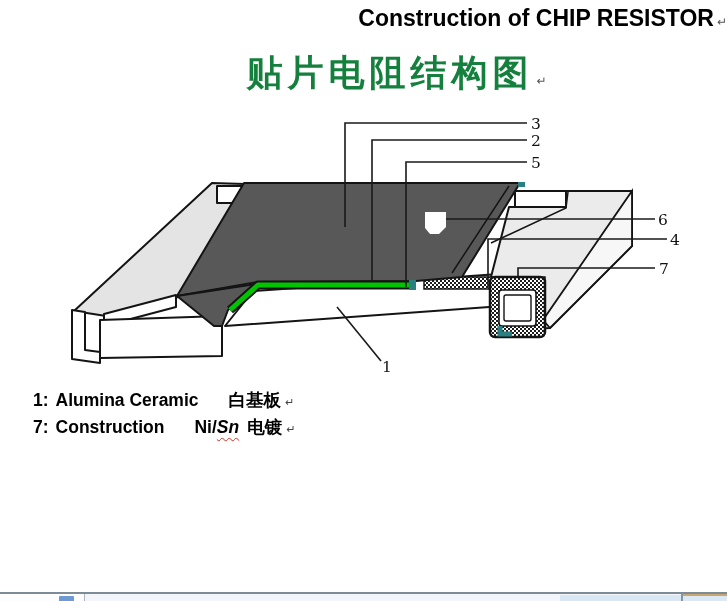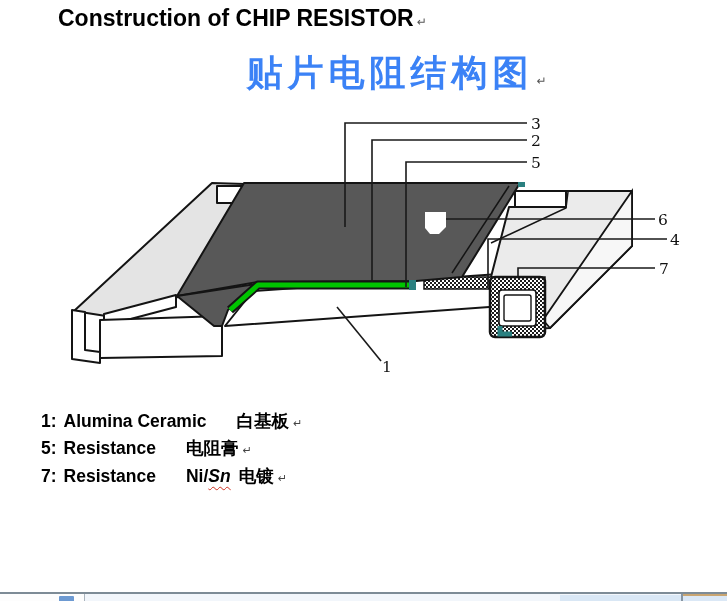--- a/index.html
+++ b/index.html
@@ -4,44 +4,44 @@
 <style>
   html,body{margin:0;padding:0;}
   body{
     width:727px;height:601px;position:relative;overflow:hidden;
     background:#ffffff;
     font-family:"Liberation Sans", sans-serif;
   }
   
   .title-wrap{
     position:absolute;top:5px;left:0;right:0;
-    text-align:left;padding-left:58px;
+    text-align:right;padding-left:58px;
     white-space:nowrap;
   }
   .title{
     font-size:23px;font-weight:bold;color:#000;
     letter-spacing:0px;
   }
   .subtitle-wrap{
     position:absolute;top:49px;left:0;right:0;
     text-align:center;padding-left:66px;white-space:nowrap;
   }
   .subtitle{
     font-family:Liberation Sans, sans-serif;
-    font-size:36px;font-weight:bold;color:#3b82f6;letter-spacing:5px;
+    font-size:36px;font-weight:bold;color:#15803d;letter-spacing:5px;
   }
   .ret{
     font-size:12px;color:#555;font-weight:normal;letter-spacing:0;
     margin-left:3px;vertical-align:baseline;
   }
   
   .diagram{position:absolute;left:0;top:0;width:727px;height:601px;}
   
   .legend{
-    position:absolute;left:33px;top:408px;white-space:nowrap;margin-left:8px;
+    position:absolute;left:33px;top:387px;white-space:nowrap;
   }
   .lg-row{height:27.4px;line-height:27.4px;font-size:17.5px;font-weight:bold;color:#000;}
   .lg-num{display:inline-block;}
   .lg-en{display:inline-block;margin-left:7px;}
   .lg-zh{display:inline-block;margin-left:30px;}
   .lg-zh-join{display:inline-block;}
   .lg-sn{
     display:inline-block;
     text-decoration:underline wavy #d03020 1px;
     text-underline-offset:4px;
@@ -142,27 +142,24 @@
 
 <div class="legend">
 
   <div class="lg-row">
     <span class="lg-num">1:</span><span class="lg-en">Alumina Ceramic</span><span class="lg-zh">白基板</span><span class="ret">↵</span>
   </div>
 
 
 
 
-  <div class="lg-row">
-    <span class="lg-num">5:</span><span class="lg-en">Resistance</span><span class="lg-zh">电阻膏</span><span class="ret">↵</span>
-  </div>
 
 
   <div class="lg-row">
-    <span class="lg-num">7:</span><span class="lg-en">Resistance</span><span class="lg-zh lg-zh-join">Ni/</span><span class="lg-sn">Sn</span><span class="lg-zh-post">电镀</span><span class="ret">↵</span>
+    <span class="lg-num">7:</span><span class="lg-en">Construction</span><span class="lg-zh lg-zh-join">Ni/</span><span class="lg-sn">Sn</span><span class="lg-zh-post">电镀</span><span class="ret">↵</span>
   </div>
 
 </div>
 
 <div class="statusbar">
   <div class="sb-left-panel"></div>
   <div class="sb-icon-blue"></div>
   <div class="sb-seg-blue"></div>
   <div class="sb-divider"></div>
   <div class="sb-seg-right"></div>

